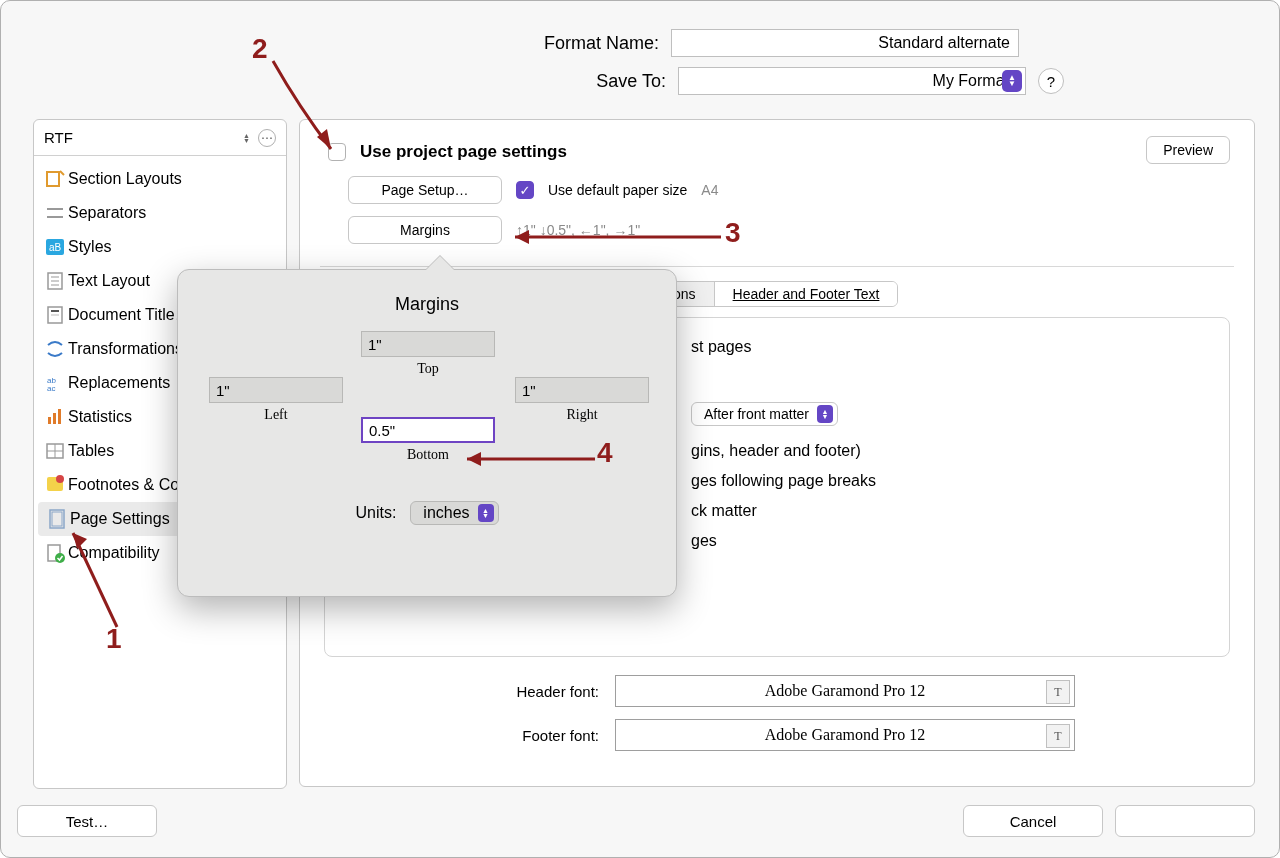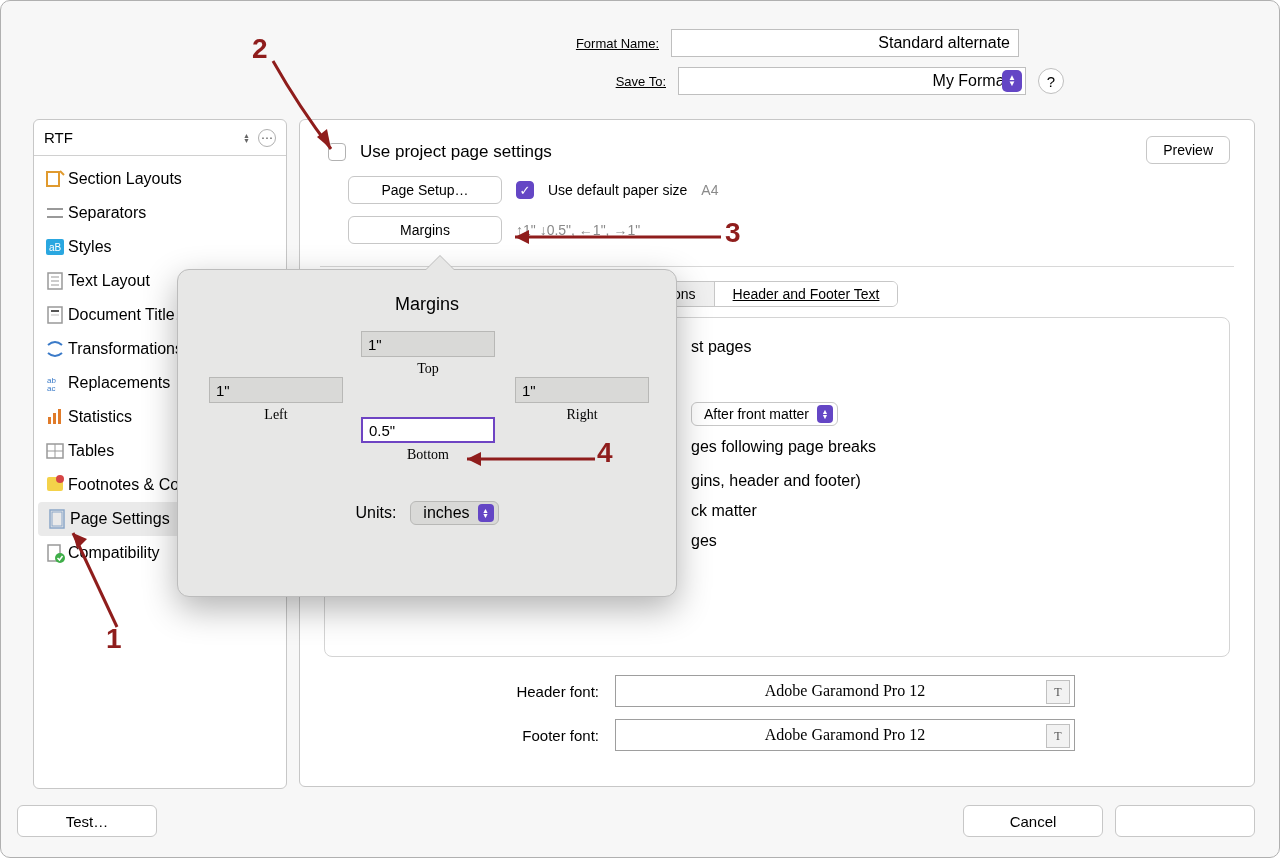--- a/index.html
+++ b/index.html
@@ -37,22 +37,21 @@
     position: absolute;
     left: 0; right: 0;
     display: flex;
     align-items: center;
     gap: 12px;
     justify-content: center;
   }
   .form-row .lbl {
     width: 450px;
     text-align: right;
-    font-size: 13px;
-    text-decoration: underline;
+    font-size: 18px;
   }
   .text-input {
     height: 28px;
     width: 348px;
     padding: 2px 8px;
     font-size: 16px;
     background: #fff;
     border: 1px solid var(--border);
     border-radius: 0;
     text-align: right;
@@ -481,21 +480,21 @@
           <span>Compatibility</span>
         </div>
       </div>
   </div>
 
   <div class="main">
     <div style="position:absolute; right:24px; top:16px;">
       <button class="btn">Preview</button>
     </div>
 
-    <div class="row" style="margin-top:4px; margin-left:4px;">
+    <div class="row" style="margin-top:4px; margin-left:4px;font-weight:bold;">
       <span class="mac-check"></span>
       <span style="font-size:17px;">Use project page settings</span>
     </div>
 
     <div class="row" style="margin-top:14px; margin-left:24px;">
       <button class="btn" style="width:154px;">Page Setup…</button>
       <span class="mac-check on">✓</span>
       <span>Use default paper size</span>
       <span class="muted">A4</span>
     </div>
@@ -515,22 +514,22 @@
     <div class="inner-panel" style="margin-top:10px; height:340px;">
       <div style="margin-left:346px; margin-top:6px; font-size:16px;">st pages</div>
 
       <div style="margin-left:346px; margin-top:46px;">
         <span class="pill-select">
           <span>After front matter</span>
           <span class="chev-small">▲<br>▼</span>
         </span>
       </div>
 
+      <div style="margin-left:346px; margin-top:16px; font-size:16px;">gins, header and footer)</div>
       <div style="margin-left:346px; margin-top:12px; font-size:16px;">ges following page breaks</div>
-      <div style="margin-left:346px; margin-top:16px; font-size:16px;">gins, header and footer)</div>
       <div style="margin-left:346px; margin-top:12px; font-size:16px;">ck matter</div>
       <div style="margin-left:346px; margin-top:12px; font-size:16px;">ges</div>
     </div>
 
     <div class="font-row" style="margin-top:18px;">
       <div class="flabel">Header font:</div>
       <div class="font-field">
         <span>Adobe Garamond Pro 12</span>
         <span class="font-picker">T</span>
       </div>

